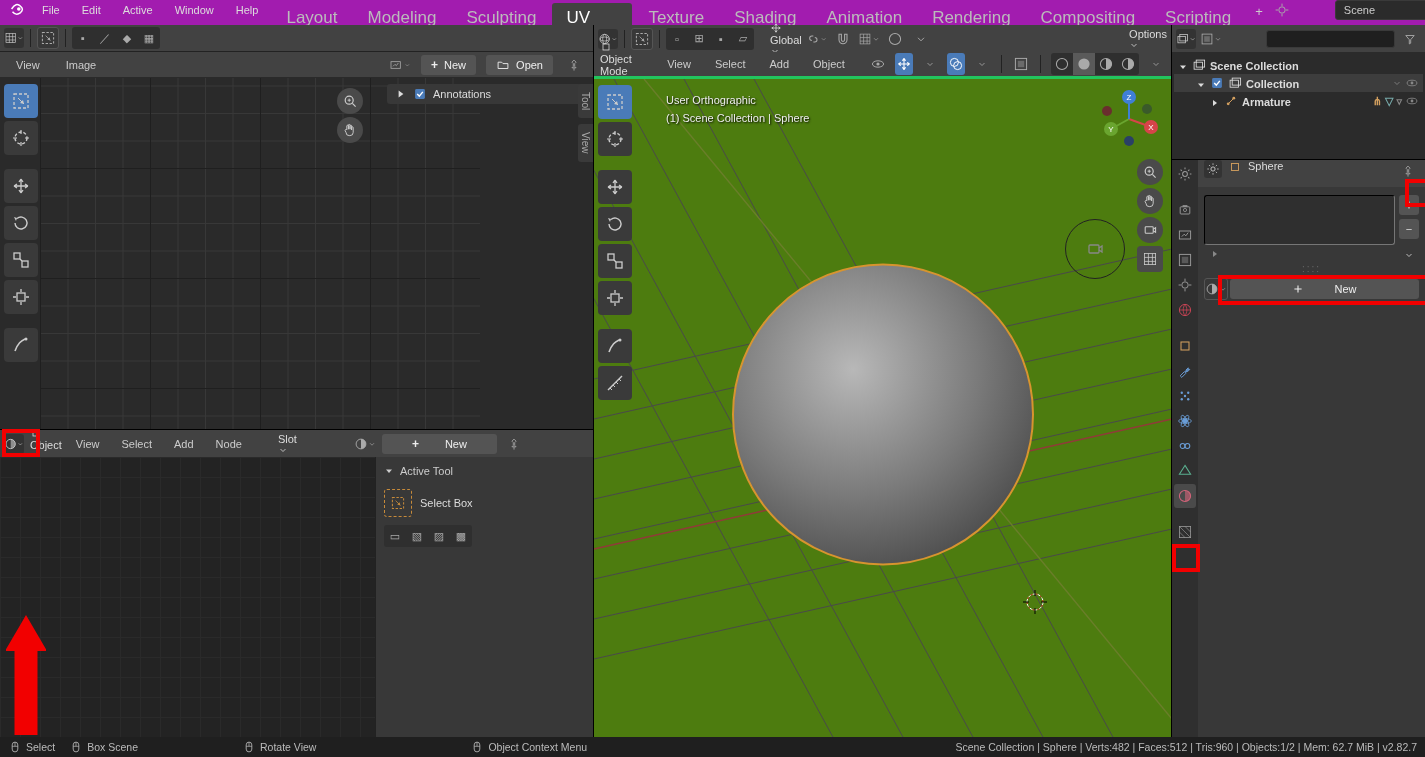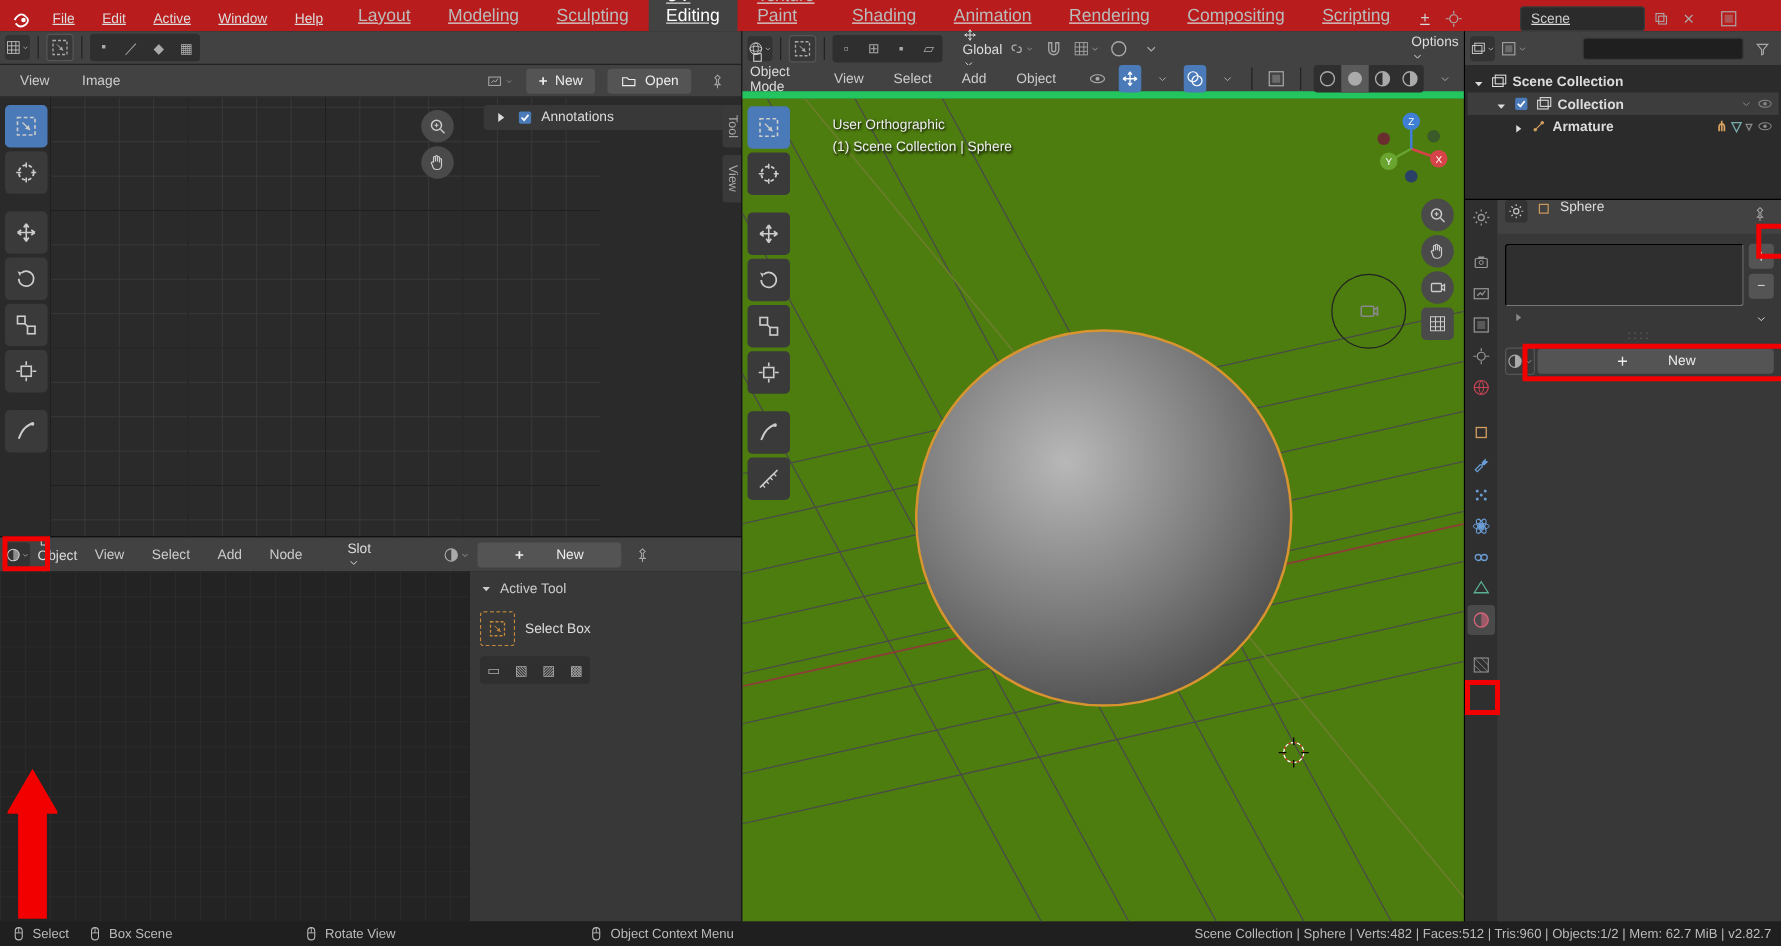--- a/index.html
+++ b/index.html
@@ -1,22 +1,22 @@
 <!DOCTYPE html>
 <html><head>
 <meta charset="utf-8">
 <style>
 * { margin:0; padding:0; box-sizing:border-box; font-family:-apple-system,BlinkMacSystemFont,"Segoe UI",sans-serif; user-select:none; }
 body { background:#1f1f1f; color:#dcdcdc; font-size:11px; width:1425px; height:757px; overflow:hidden; position:relative; }
 
 
-.topbar { height:25px; background:#b91c1c; display:flex; align-items:flex-end; padding:0 4px; gap:2px;text-decoration:underline; }
+.topbar { height:25px; background:#a21caf; display:flex; align-items:flex-start; padding:0 4px; gap:2px; }
 .logo-icon { width:18px; height:18px; margin:0 4px; color:#fff; }
 .menu-item { padding:4px 10px; color:#ddd; font-size:11px; }
-.workspace-tab { padding:5px 14px; color:#bbb; font-size:14px; border-radius:3px 3px 0 0; margin-top:3px; }
+.workspace-tab { padding:5px 14px; color:#bbb; font-size:17px; border-radius:3px 3px 0 0; margin-top:3px; }
 .workspace-tab.active { background:#424242; color:#fff; }
 .tab-add { padding:4px 8px; color:#ccc; font-size:13px; }
 .top-right { margin-left:auto; display:flex; align-items:center; gap:4px; }
 .scene-input { background:#2b2b2b; border:1px solid #3a3a3a; color:#ccc; padding:3px 8px; width:100px; height:20px; border-radius:3px; font-size:11px; }
 .pin-btn { width:18px; height:18px; display:inline-flex; align-items:center; justify-content:center; color:#aaa; }
 
 
 .main-grid { display:grid; grid-template-columns:594px 578px 253px; grid-template-rows:712px 20px; height:732px; }
 .left-col { display:flex; flex-direction:column; border-right:1px solid #000; }
 .uv-area { height:405px; display:flex; flex-direction:column; border-bottom:1px solid #000; position:relative; background:#2b2b2b; }
@@ -59,21 +59,21 @@
 .shader-body { flex:1; display:flex; position:relative; }
 .shader-canvas { flex:1; background:#232323;
   background-image:linear-gradient(#2a2a2a 1px,transparent 1px),linear-gradient(90deg,#2a2a2a 1px,transparent 1px);
   background-size:20px 20px; position:relative; }
 .active-tool-panel { width:218px; background:#383838; padding:8px; border-left:1px solid #222; }
 .panel-hdr { display:flex; align-items:center; gap:6px; color:#ccc; margin-bottom:8px;text-align:center; }
 .panel-row { display:flex; align-items:center; gap:8px; padding:4px 0; }
 
 
 .vp-header { height:27px; background:#424242; display:flex; align-items:center; padding:0 4px; gap:4px; }
-.vp-subheader { height:27px; background:#424242; display:flex; align-items:center; padding:0 6px; gap:8px; border-bottom:6px solid #22c55e; }
+.vp-subheader { height:27px; background:#424242; display:flex; align-items:center; padding:0 6px; gap:8px; border-bottom:3px solid #22c55e; }
 .vp-canvas { flex:1; position:relative; background:#4d7c0f; overflow:hidden; }
 .vp-overlay-text { position:absolute; left:72px; top:12px; color:#eee; font-size:11px; text-shadow:1px 1px 2px #000; line-height:18px; }
 .sphere-svg { position:absolute; left:50%; top:50%; transform:translate(-50%,-48%); }
 .vp-gizmo { position:absolute; right:12px; top:10px; width:60px; height:60px; }
 .vp-sidebtns { position:absolute; right:8px; top:80px; display:flex; flex-direction:column; gap:3px; }
 .vp-corner-btn { width:26px; height:26px; background:#4a4a4a; border-radius:13px; display:flex; align-items:center; justify-content:center; color:#ccc; }
 .vp-corner-square { width:26px; height:26px; background:#4a4a4a; border-radius:4px; display:flex; align-items:center; justify-content:center; color:#ccc; }
 .cursor3d { position:absolute; display:flex; align-items:center; justify-content:center; }
 
 

